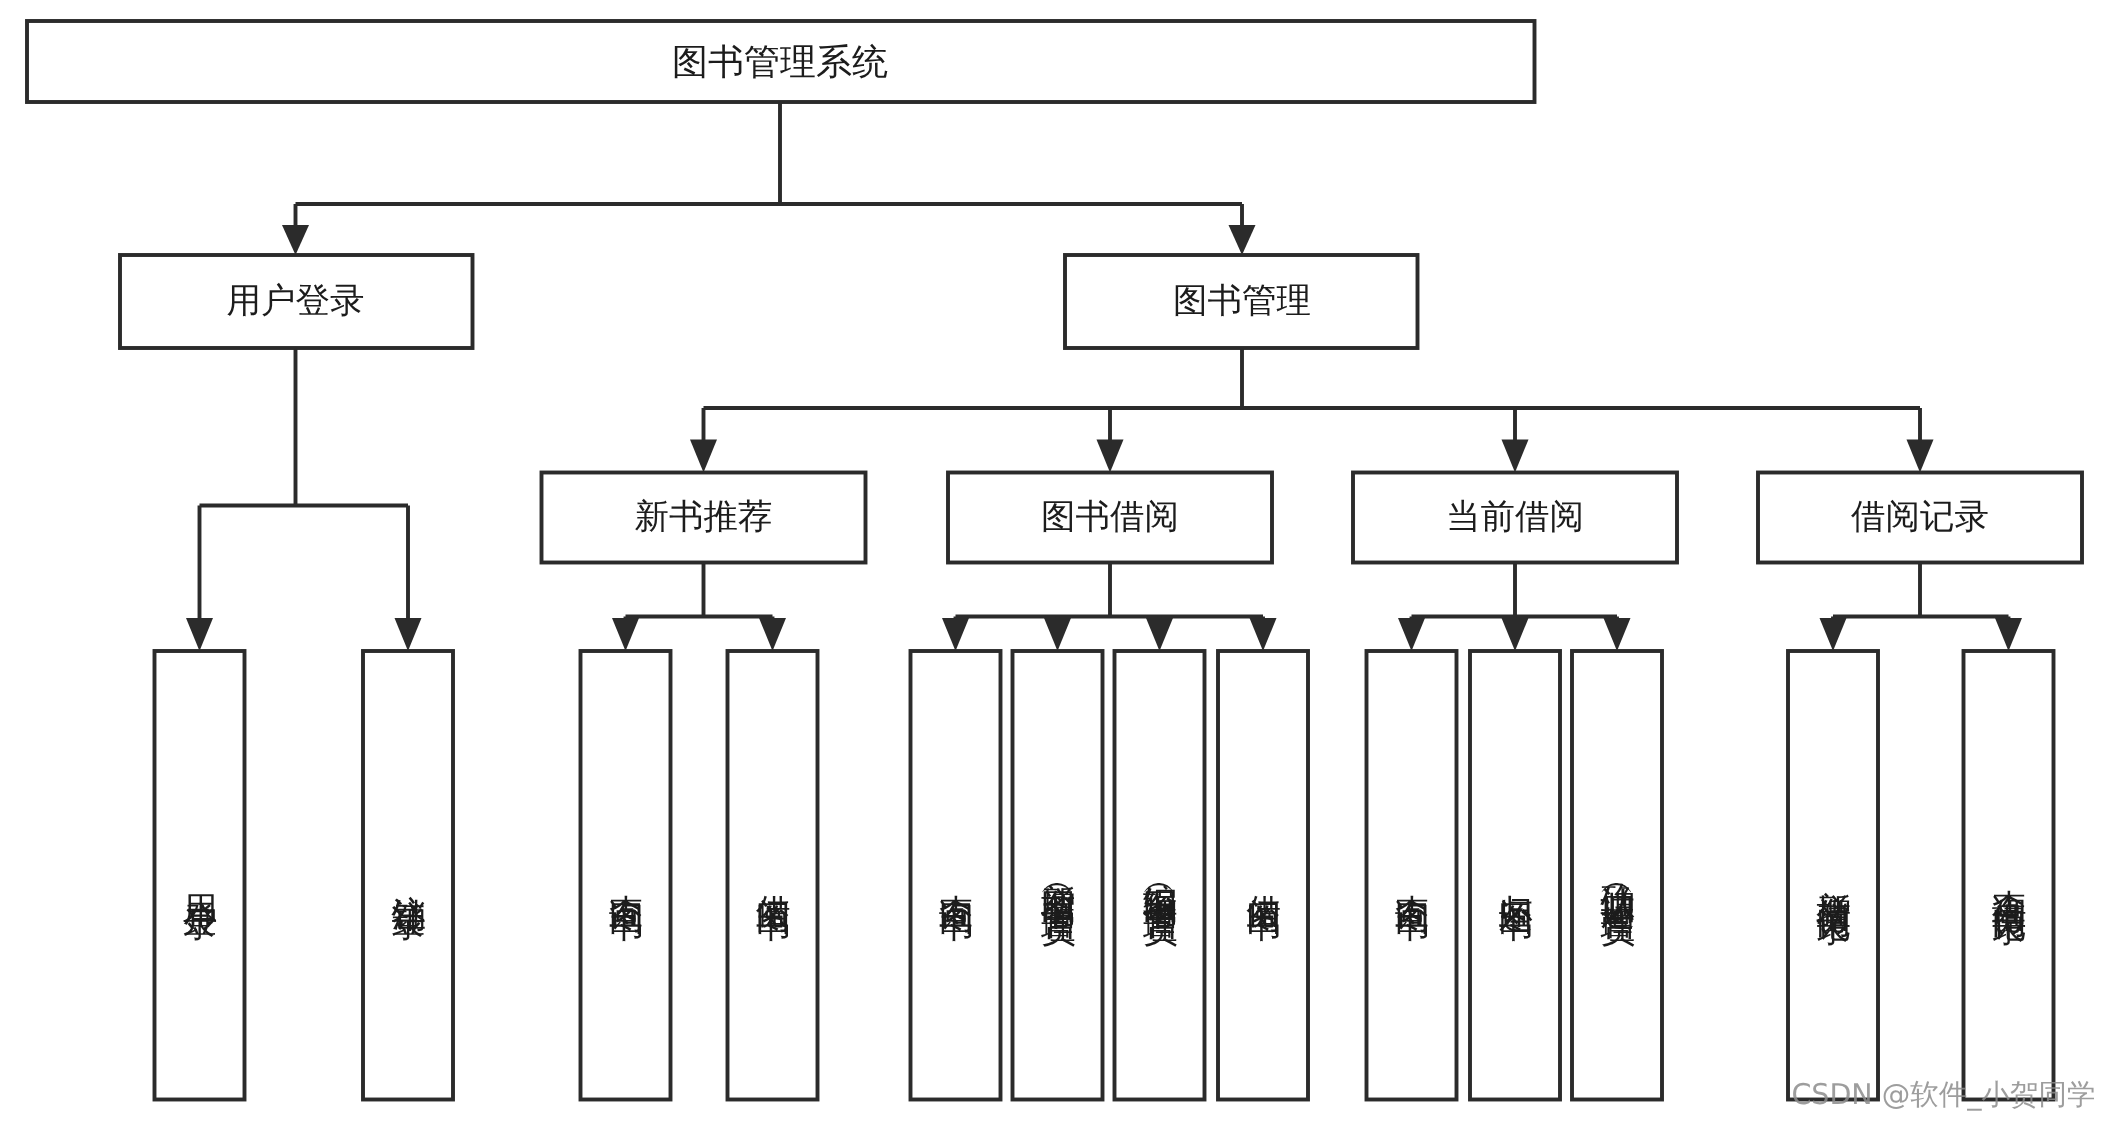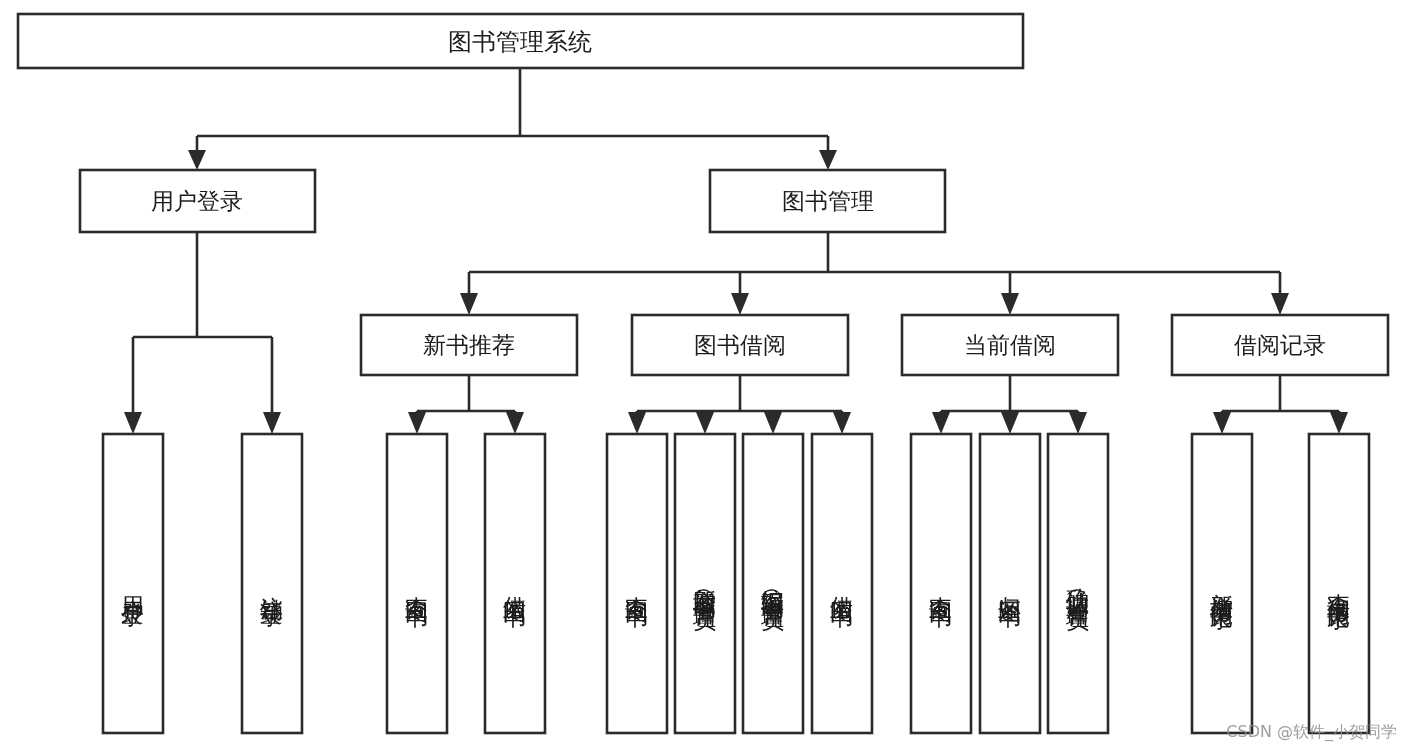--- a/index.html
+++ b/index.html
@@ -63,21 +63,21 @@
     align-items: center;
     justify-content: center;
     white-space: nowrap;
     pointer-events: none;
   }
   .watermark {
     position: absolute;
     right: 8px;
     bottom: 4px;
     font-family: "DejaVu Sans", "Liberation Sans", sans-serif;
-    font-size: 16px;
+    font-size: 19px;
     color: #8d8d8d;
     opacity: 0.85;
     white-space: nowrap;
   }
 </style>
 </head>
 <body>
 
 <div id="diagram-root">
 

